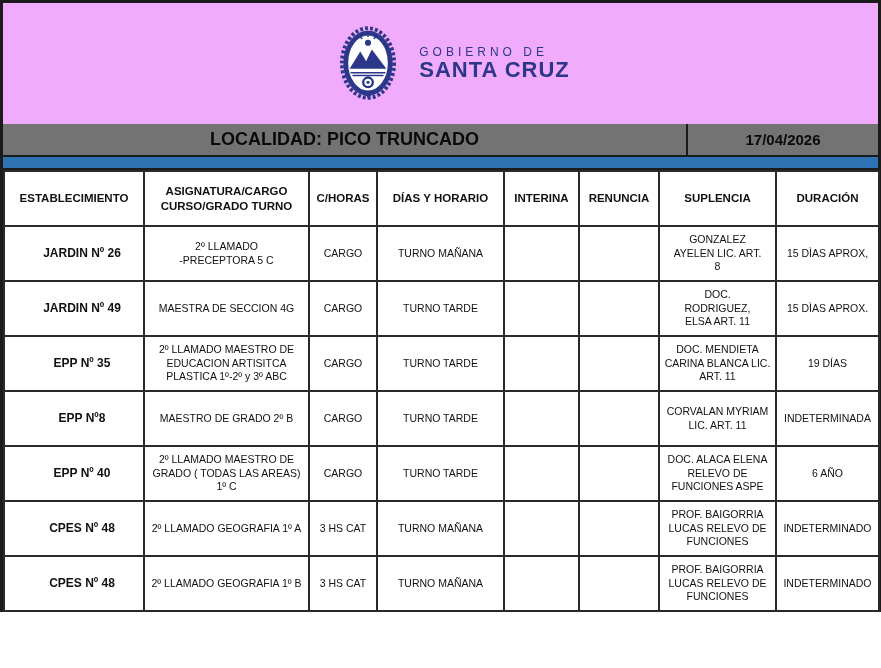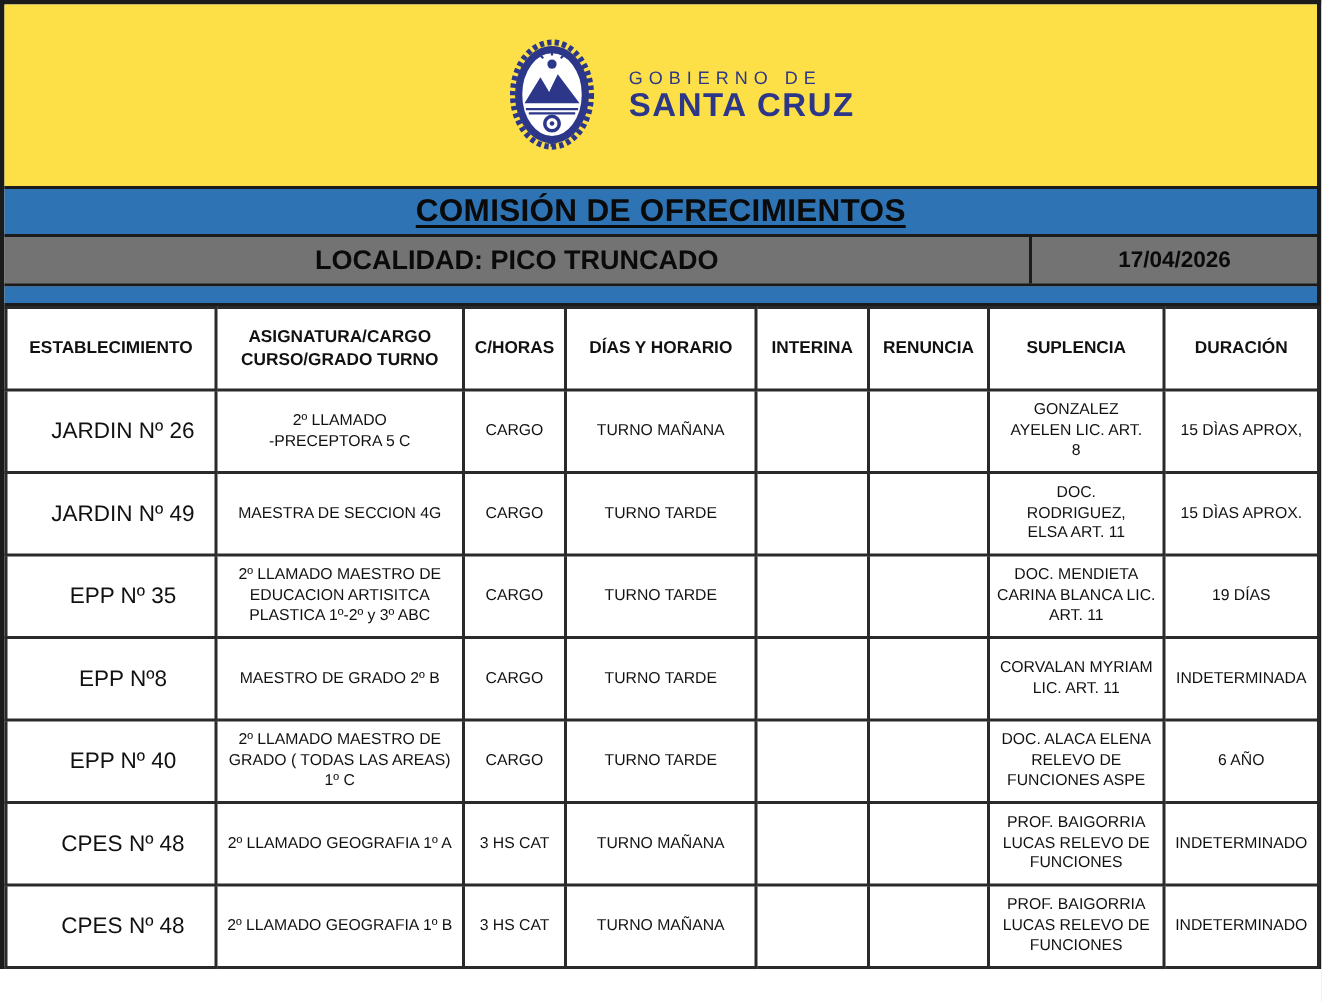--- a/index.html
+++ b/index.html
@@ -15,21 +15,21 @@
   }
   .doc {
     border-top: 3px solid var(--line, #1b1b1b);
     border-left: 3px solid var(--line, #1b1b1b);
     border-right: 3px solid var(--line, #1b1b1b);
   }
 
   
   .logo-header {
     height: 121px;
-    background: #fde047;
+    background: #f0abfc;
     display: flex;
     align-items: center;
     justify-content: center;
     gap: 22px;
     padding-left: 28px;
   }
   .crest { width: 58px; height: 78px; flex: 0 0 auto; }
   .gov-text { color: var(--navy, #2c3789); line-height: 1.05; }
   .gov-top { font-size: 12px; letter-spacing: 4px; font-weight: 500; }
   .gov-name { font-size: 22px; font-weight: bold; letter-spacing: 1px; }
@@ -114,22 +114,22 @@
     background: #ffffff;
     font-size: 11.5px;
     font-weight: bold;
     line-height: 1.25;
   }
   table.offers td {
     font-size: 10.5px;
     line-height: 1.3;
   }
   table.offers td.estab {
-    font-weight: normal;
-    font-size: 15px;
+    font-weight: bold;
+    font-size: 12px;
     padding-left: 19px;
   }
 </style>
 </head>
 <body>
 
 <div class="page">
   <div class="doc">
 
     <div class="logo-header">
@@ -144,23 +144,20 @@
         <circle cx="30" cy="59" r="5" fill="#ffffff" stroke="#2c3789" stroke-width="2.4"></circle>
         <circle cx="30" cy="59" r="1.6" fill="#2c3789"></circle>
         <path d="M27 72 h6 M30 69 v6" stroke="#2c3789" stroke-width="2"></path>
       </svg>
       <div class="gov-text">
         <div class="gov-top">GOBIERNO DE</div>
         <div class="gov-name">SANTA CRUZ</div>
       </div>
     </div>
 
-    <div class="title-bar">
-      <span class="title">COMISIÓN DE OFRECIMIENTOS</span>
-    </div>
 
     <div class="subtitle-row">
       <div class="locality-cell">LOCALIDAD: PICO TRUNCADO</div>
       <div class="date-cell">17/04/2026</div>
     </div>
 
     <div class="blue-strip"></div>
 
     <table class="offers">
       <colgroup>

